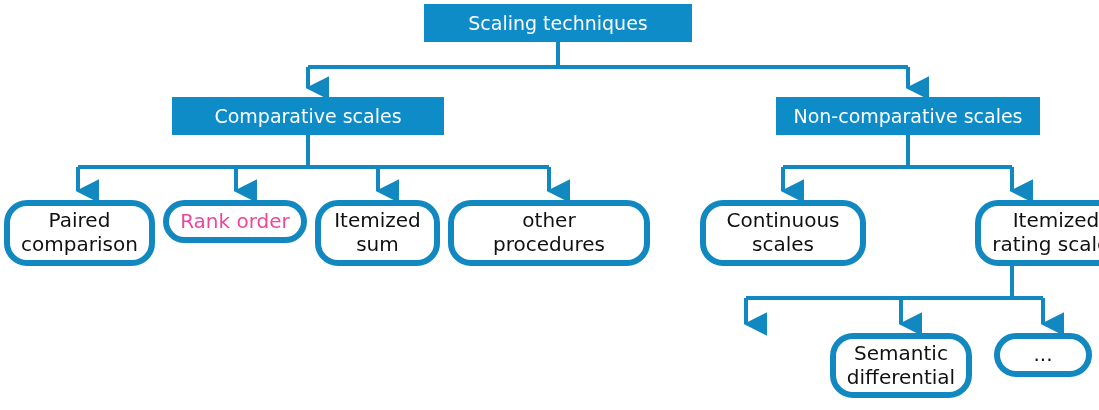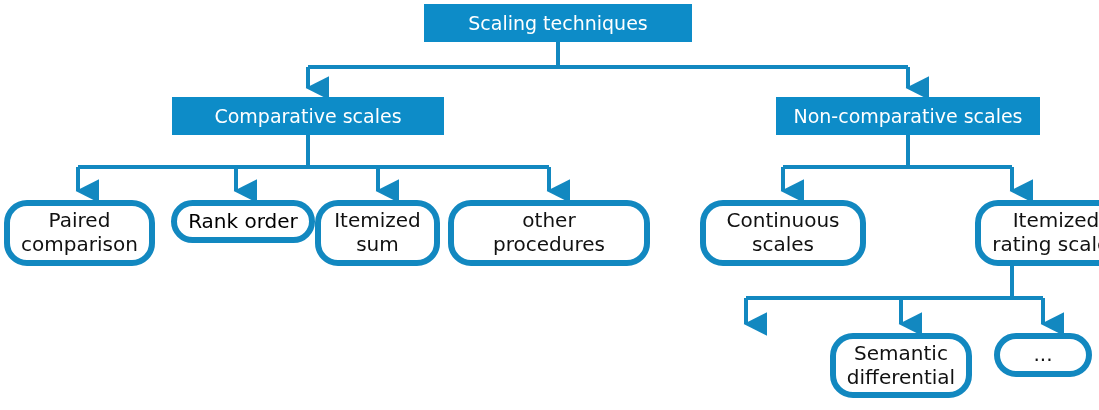--- a/index.html
+++ b/index.html
@@ -101,21 +101,21 @@
     <span class="node-label">Comparative scales</span>
   </div>
   <div class="node filled" style="left: 776px; top: 97px; width: 264px; height: 38px; background: rgb(13, 140, 200); border-color: rgb(13, 140, 200); color: rgb(255, 255, 255);">
     <span class="node-label">Non-comparative scales</span>
   </div>
 
   <div class="node outlined" style="left: 4px; top: 200px; width: 151px; height: 66px; border-color: rgb(18, 136, 192); color: rgb(17, 17, 17);">
     <span class="node-label">Paired
 comparison</span>
   </div>
-  <div class="node outlined" style="left: 163px; top: 200px; width: 144px; height: 43px; border-color: rgb(18, 136, 192); color: #000000; margin-left: 8px;">
+  <div class="node outlined" style="left: 163px; top: 200px; width: 144px; height: 43px; border-color: rgb(18, 136, 192); color: #ec4899;">
     <span class="node-label">Rank order</span>
   </div>
   <div class="node outlined" style="left: 315px; top: 200px; width: 125px; height: 66px; border-color: rgb(18, 136, 192); color: rgb(17, 17, 17);">
     <span class="node-label">Itemized
 sum</span>
   </div>
   <div class="node outlined" style="left: 448px; top: 200px; width: 202px; height: 66px; border-color: rgb(18, 136, 192); color: rgb(17, 17, 17);">
     <span class="node-label">other
 procedures</span>
   </div>

